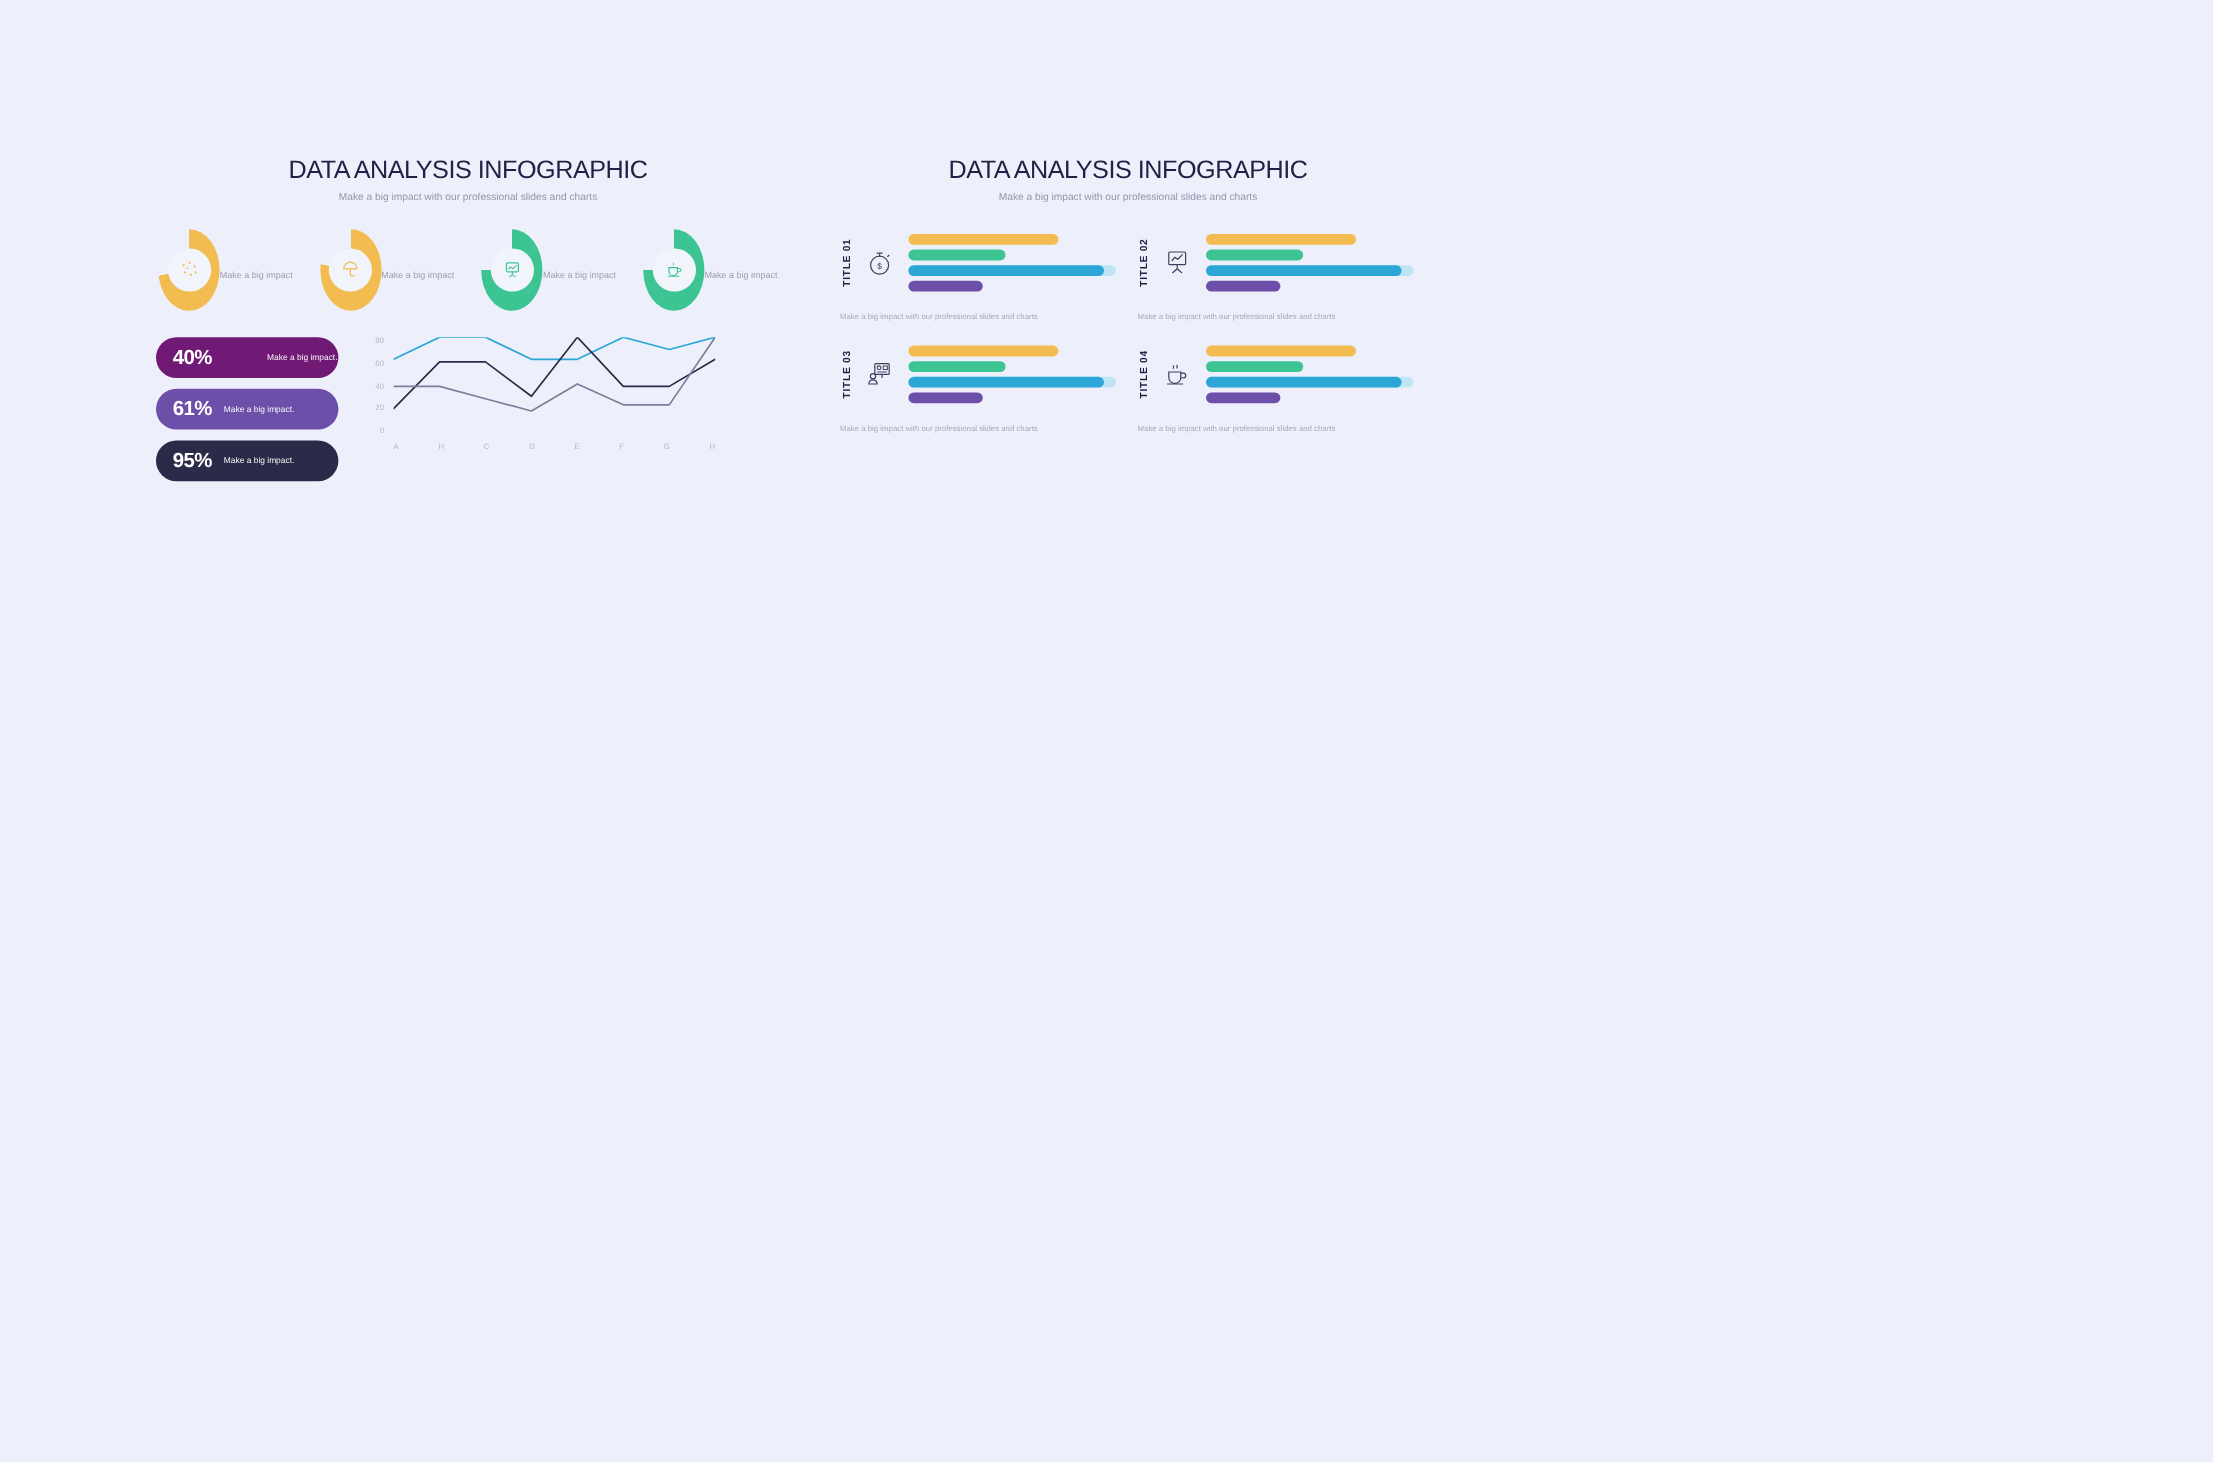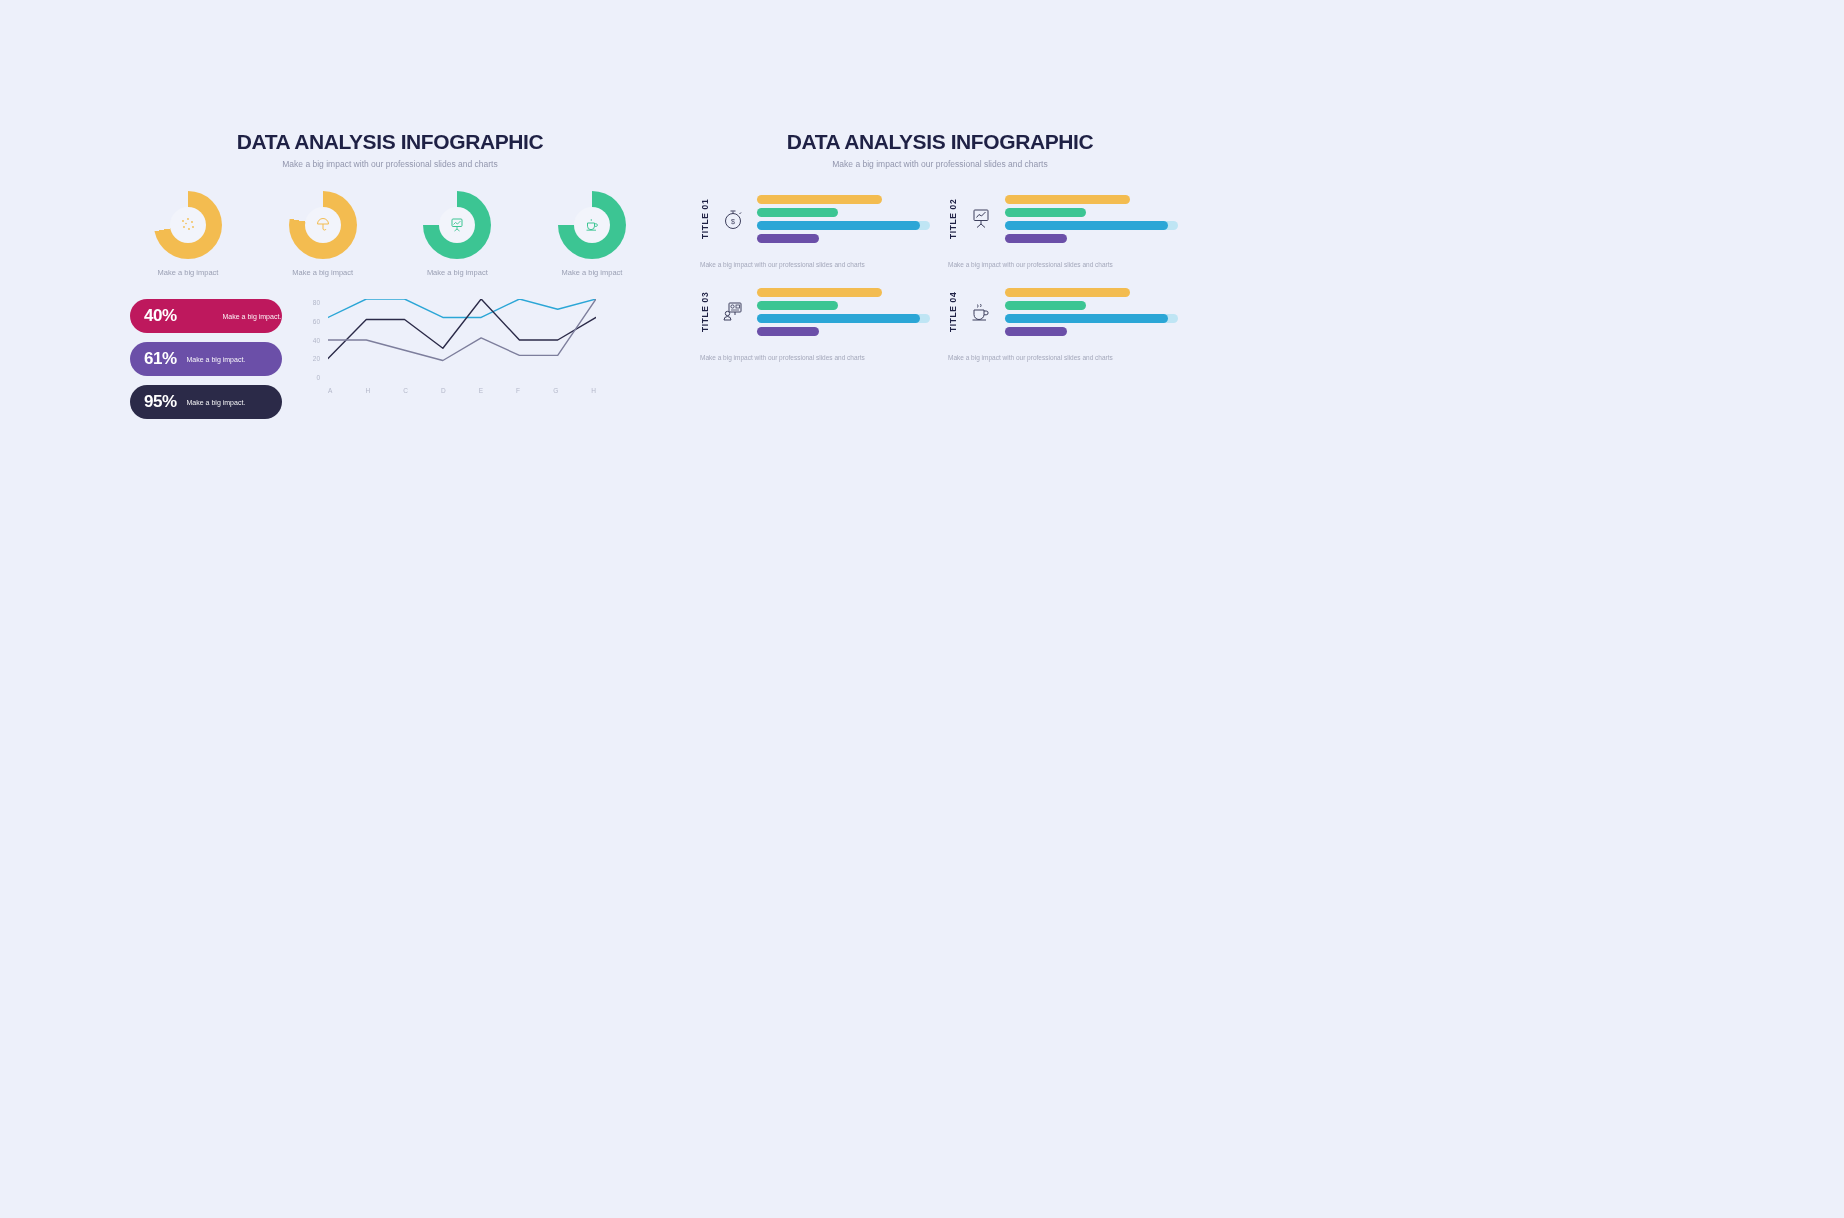--- a/index.html
+++ b/index.html
@@ -17,21 +17,21 @@
 
   
   .panel {
     position: absolute;
   }
   #panel-left  { left: 130px; top: 130px; width: 520px; height: 300px; }
   #panel-right { left: 700px; top: 130px; width: 480px; height: 290px; }
 
   .panel-title {
     font-size: 21px;
-    font-weight: bold;
+    font-weight: normal;
     color: #1f2145;
     letter-spacing: -0.4px;
     text-align: center;
     margin: 0;
     white-space: nowrap;
   }
   .panel-sub {
     font-size: 8.5px;
     color: #9296ad;
     text-align: center;
@@ -42,21 +42,21 @@
   
   .donut-row {
     display: flex;
     justify-content: space-between;
     margin-top: 22px;
     padding: 0 2px;
   }
   .donut-cell {
     width: 112px;
     display: flex;
-    flex-direction: column;
+    flex-direction: row;
     align-items: center;
     justify-content: space-between;
   }
   .donut {
     width: 68px;
     height: 68px;
     border-radius: 50%;
     position: relative;
   }
   .donut-hole {
@@ -270,21 +270,21 @@
         </div>
       </div>
       <div class="donut-label">Make a big impact</div>
     </div>
 
   </div>
 
   <div class="lower-left">
 
     <div class="pills">
-      <div class="pill" style="background:#be185d;gap:36px;">
+      <div class="pill" style="background:#701a75;gap:36px;">
         <span class="pill-pct">40%</span>
         <span class="pill-text">Make a big impact.</span>
       </div>
       <div class="pill" style="background:#6b4fa8;">
         <span class="pill-pct">61%</span>
         <span class="pill-text">Make a big impact.</span>
       </div>
       <div class="pill" style="background:#2b2a48;">
         <span class="pill-pct">95%</span>
         <span class="pill-text">Make a big impact.</span>

